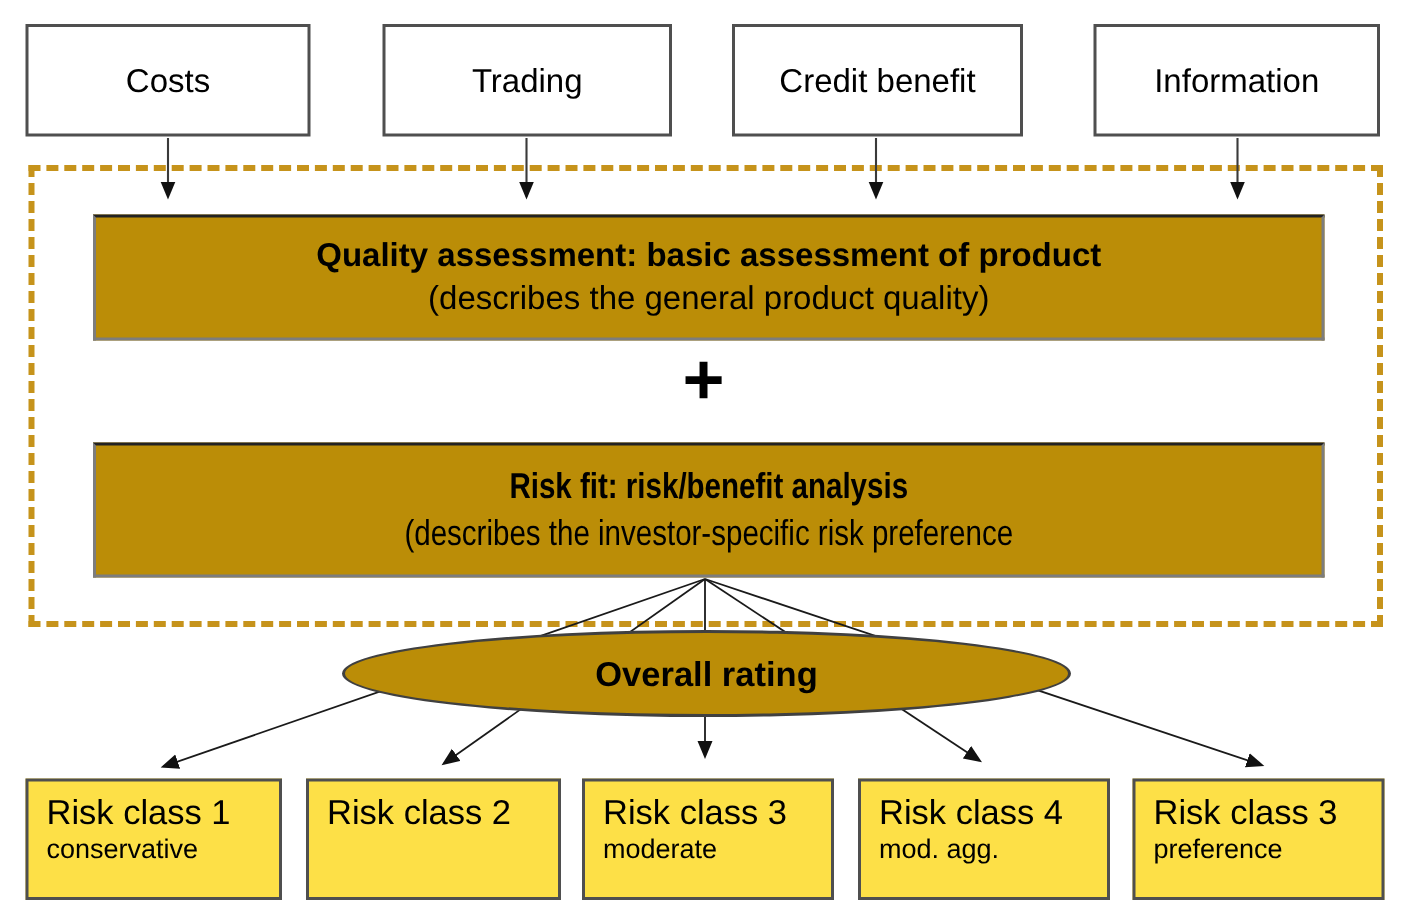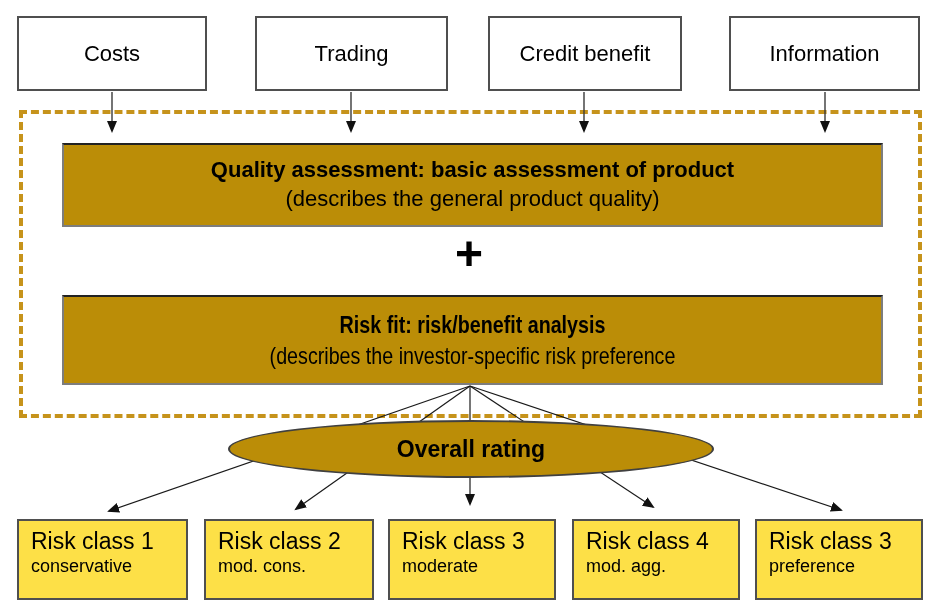--- a/index.html
+++ b/index.html
@@ -113,21 +113,20 @@
   <div class="ellipse">
     <span>Overall rating</span>
   </div>
 
   <div class="risk-box" style="left:17px;width:171px;">
     <div class="risk-title">Risk class 1</div>
     <div class="risk-sub">conservative</div>
   </div>
   <div class="risk-box" style="left:204px;width:170px;">
     <div class="risk-title">Risk class 2</div>
-    <div class="risk-sub">mod. cons.</div>
   </div>
   <div class="risk-box" style="left:388px;width:168px;">
     <div class="risk-title">Risk class 3</div>
     <div class="risk-sub">moderate</div>
   </div>
   <div class="risk-box" style="left:572px;width:168px;">
     <div class="risk-title">Risk class 4</div>
     <div class="risk-sub">mod. agg.</div>
   </div>
   <div class="risk-box" style="left:755px;width:168px;">

